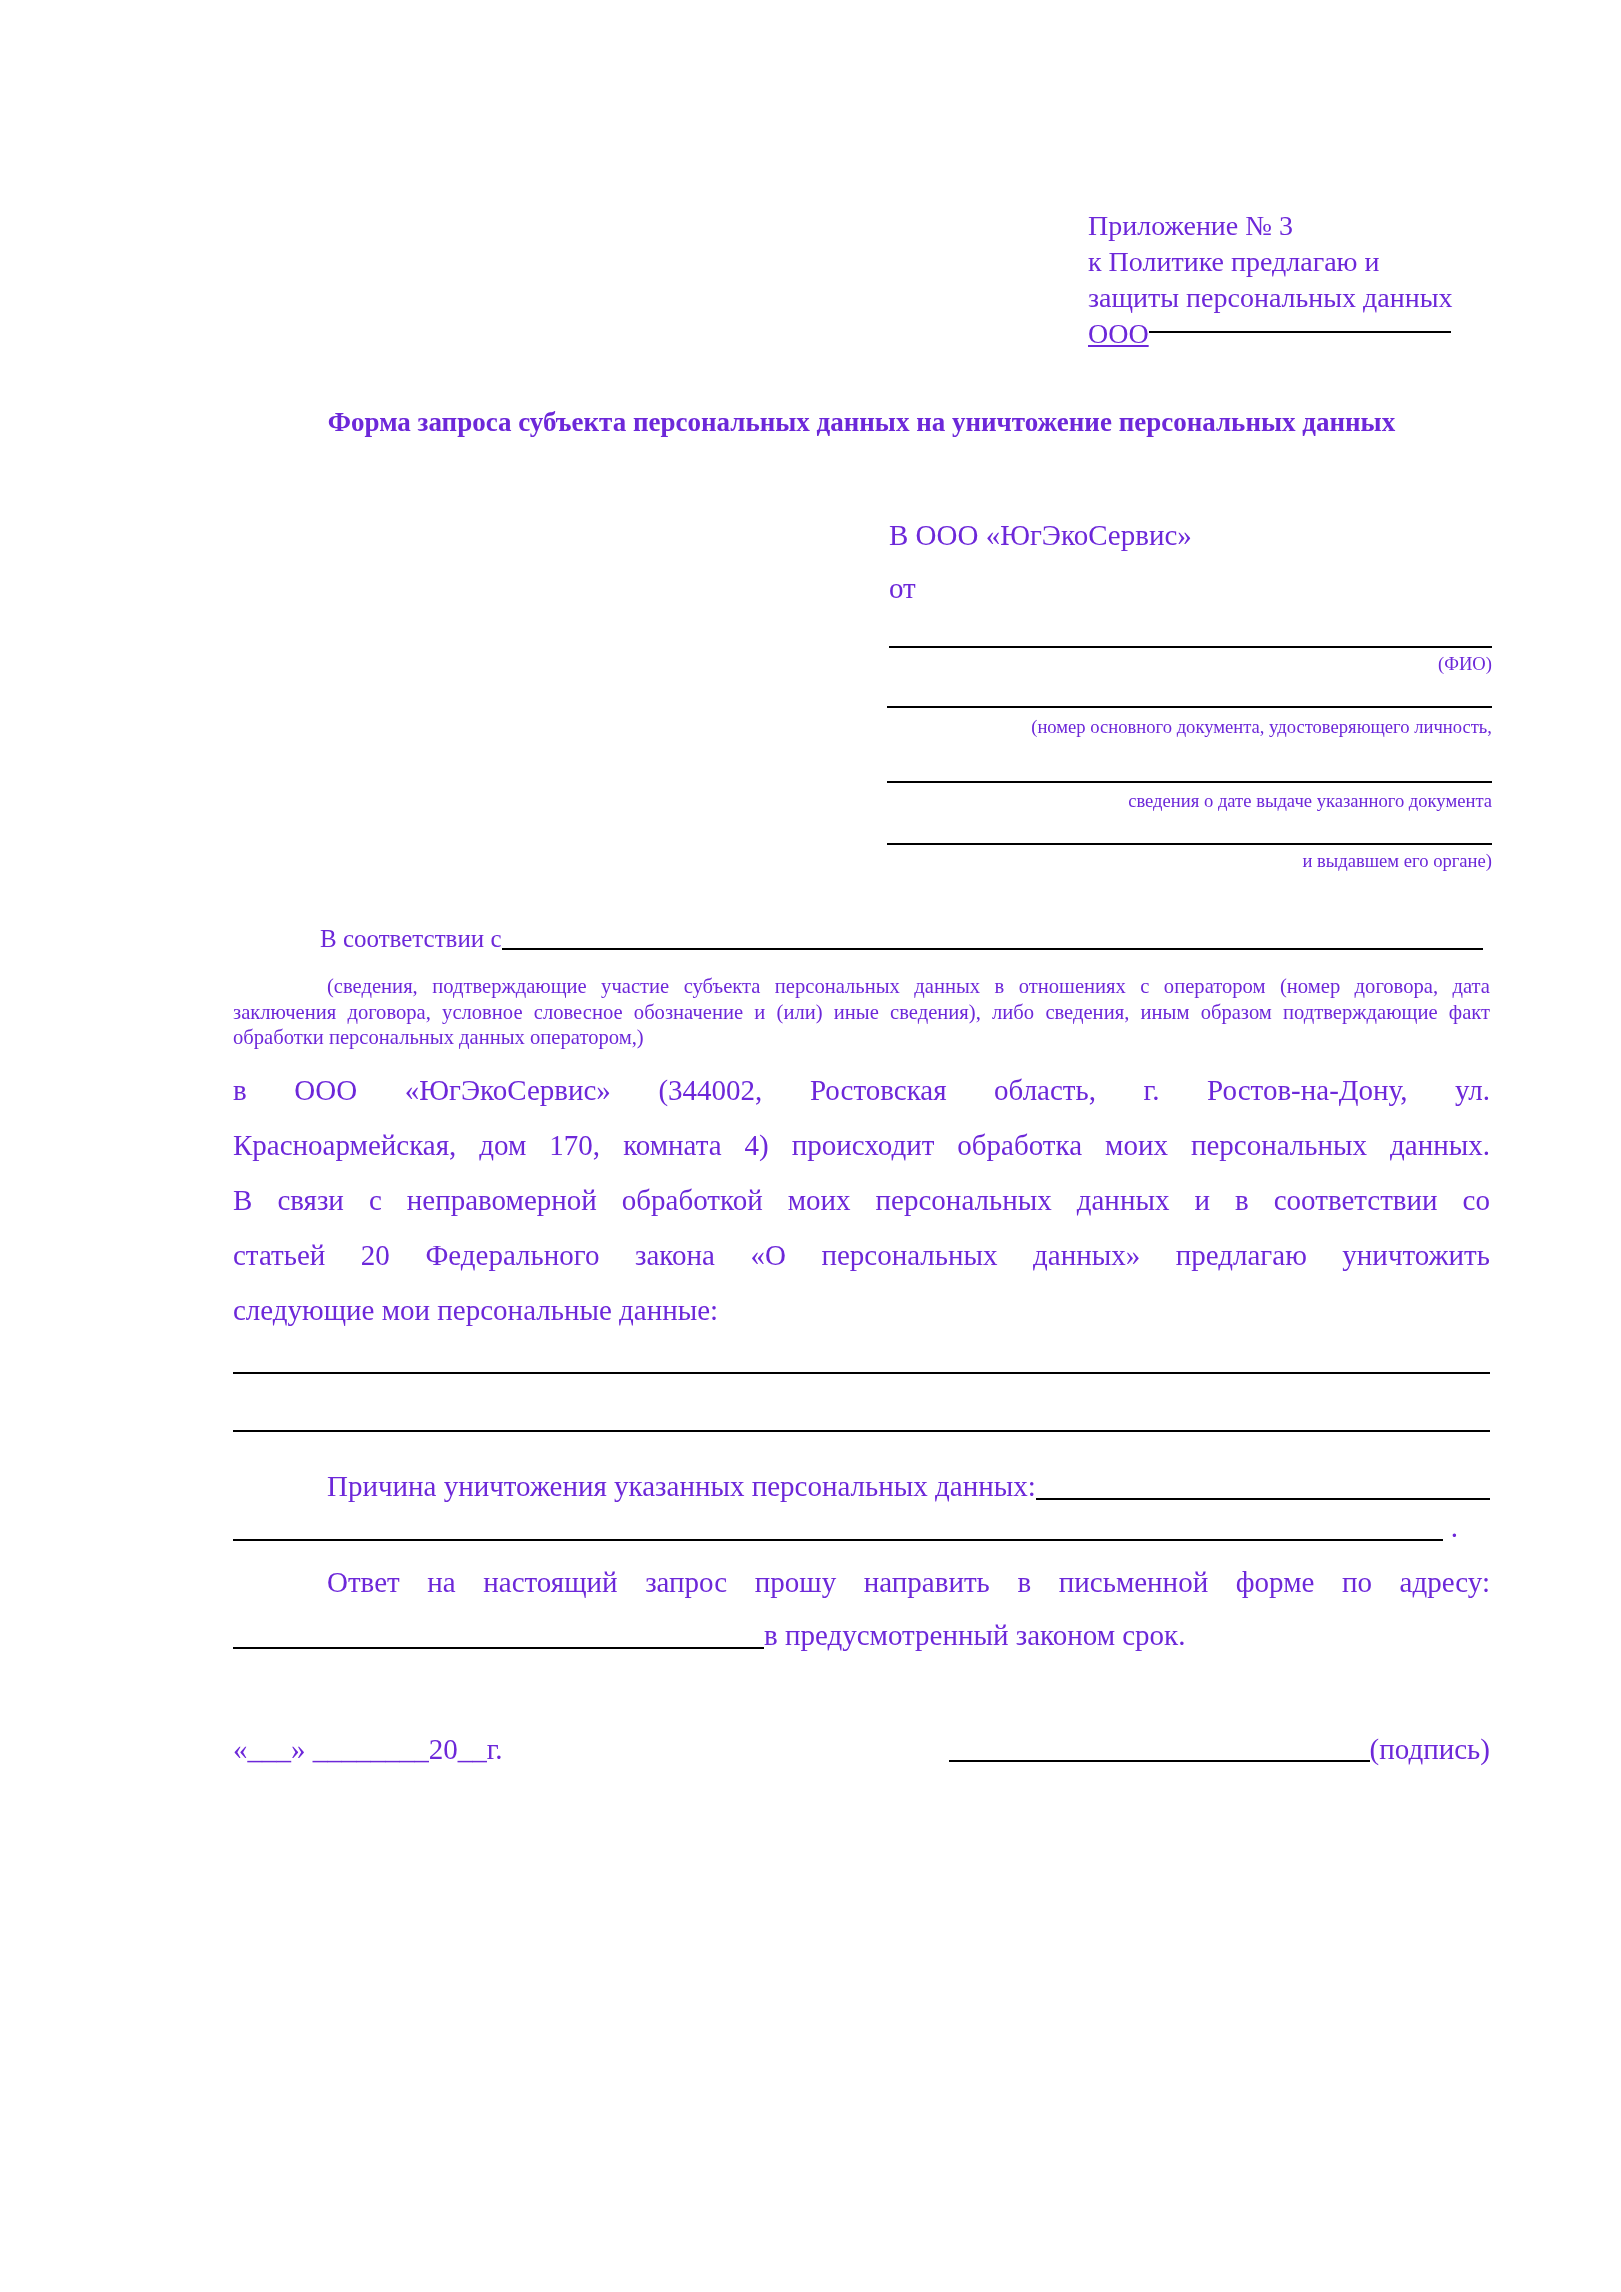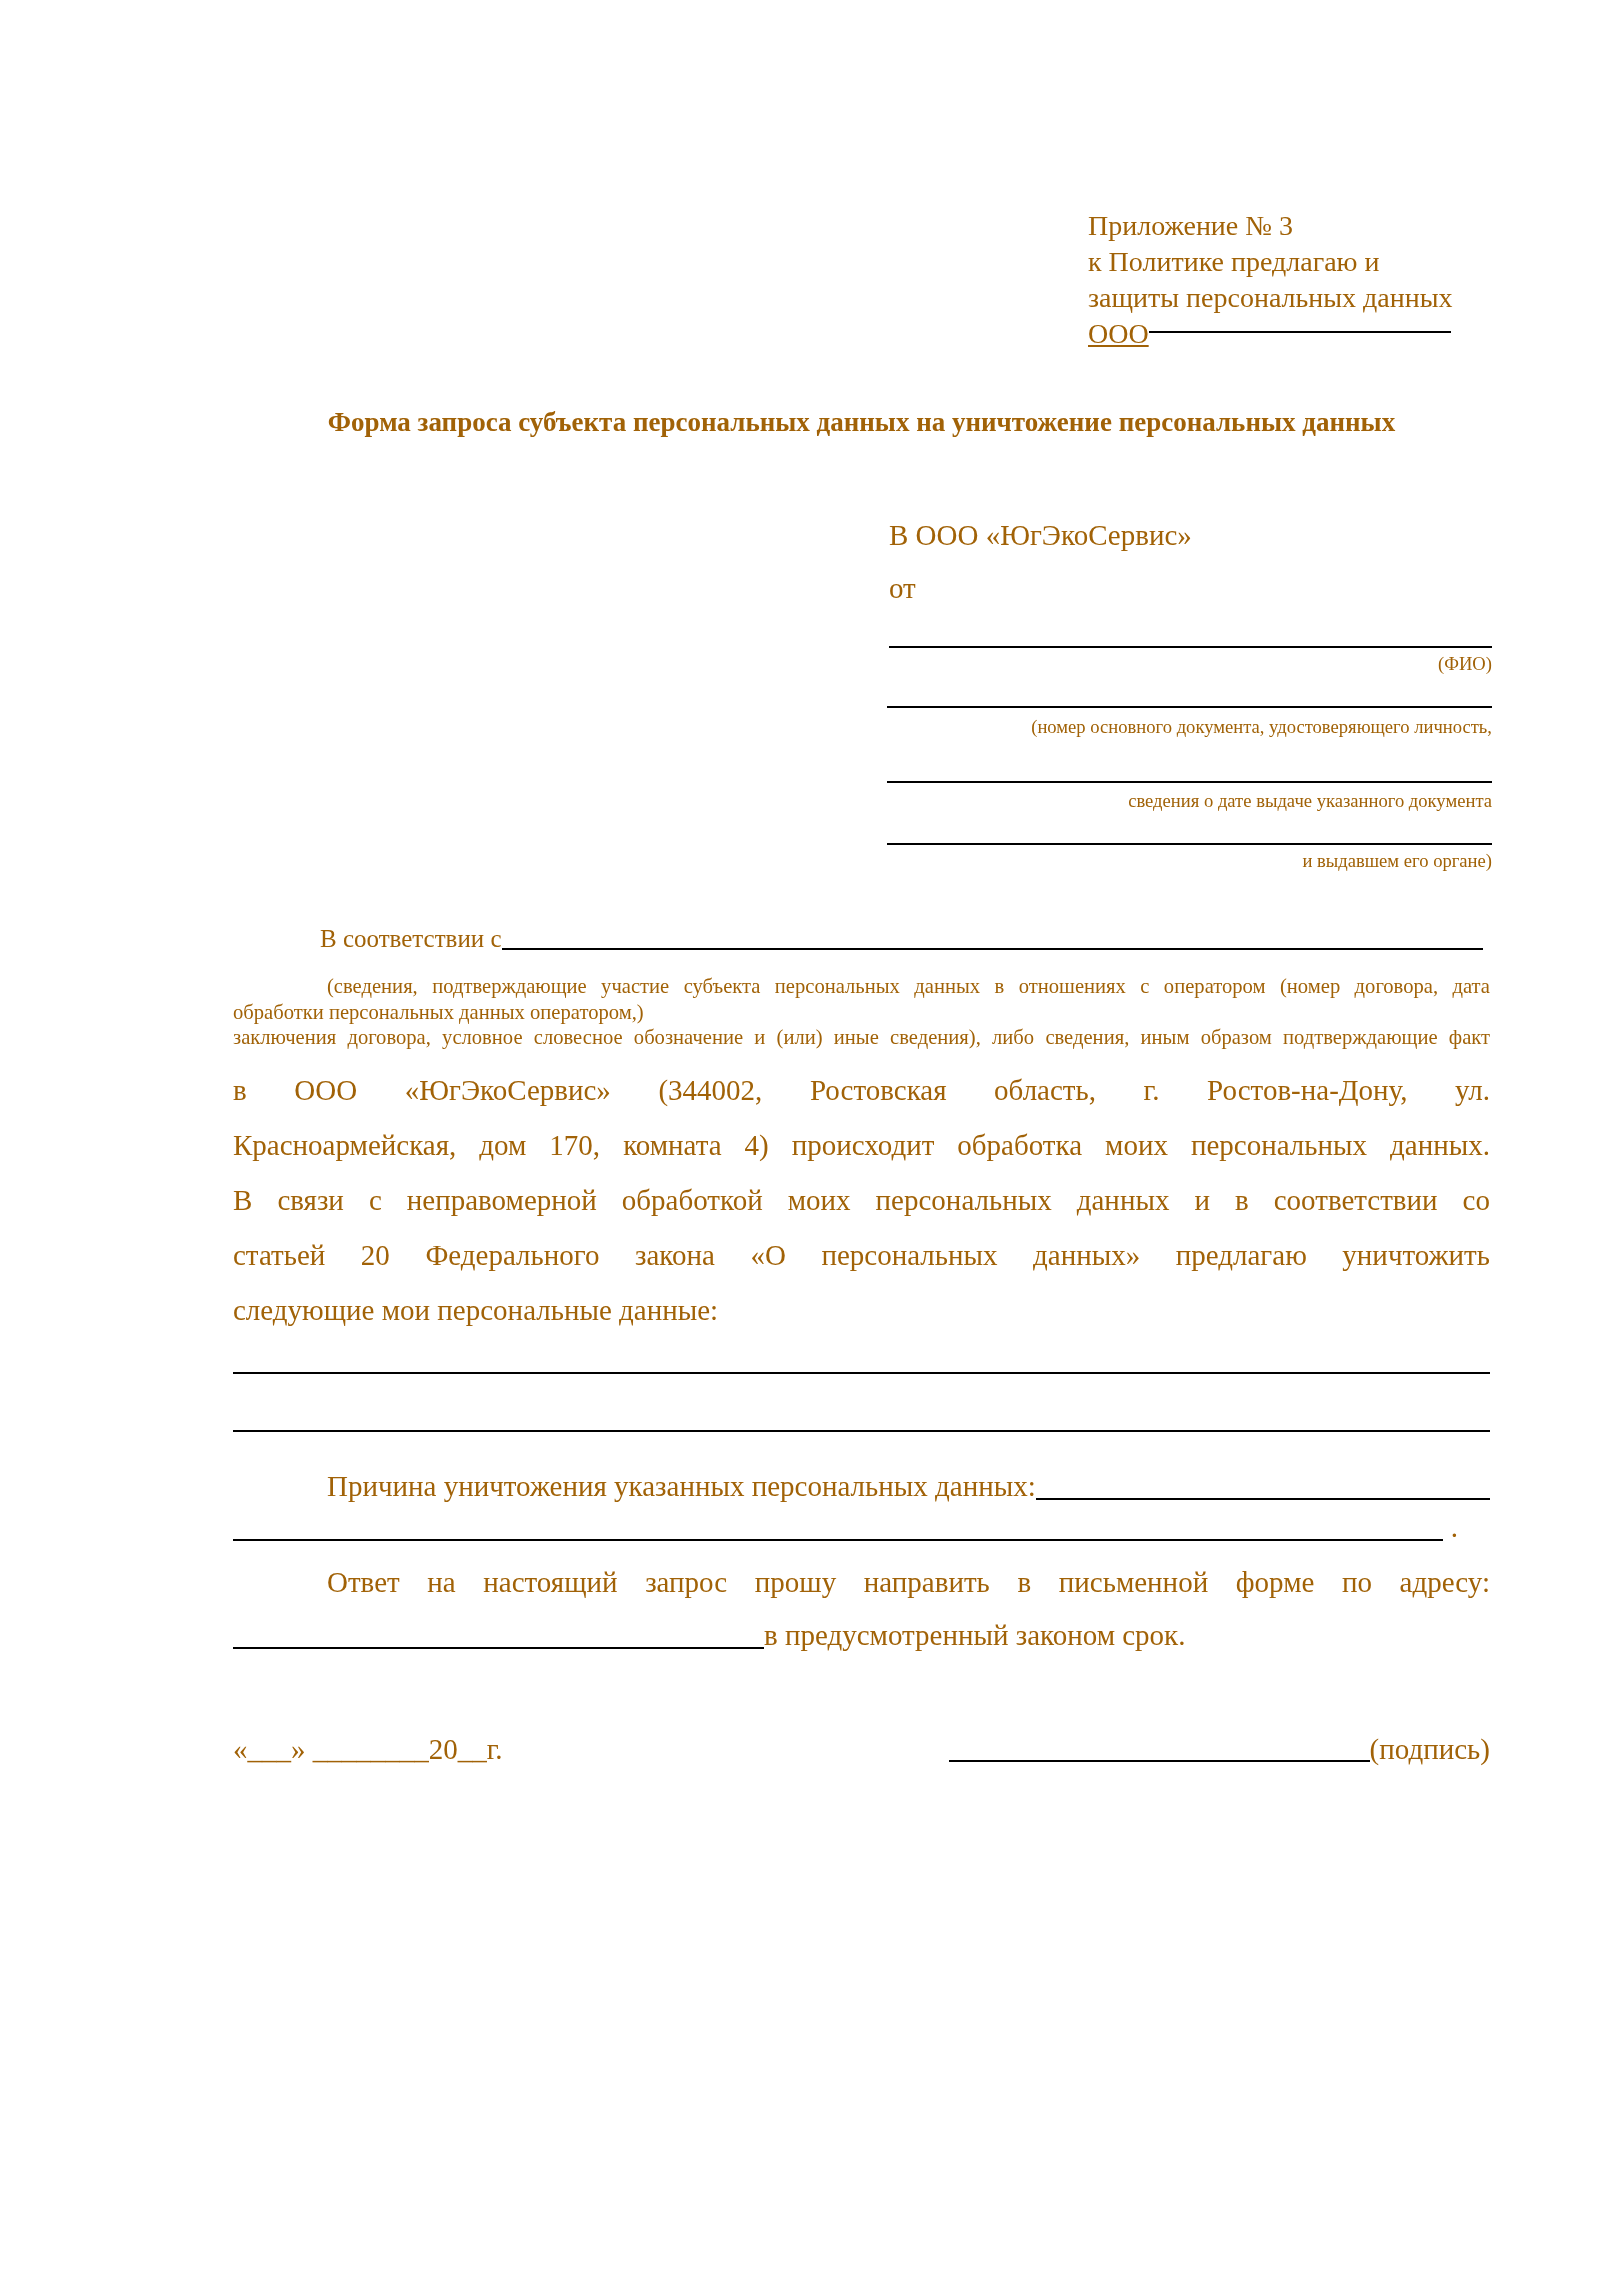--- a/index.html
+++ b/index.html
@@ -1,21 +1,21 @@
 <!DOCTYPE html>
 <html><head>
 <meta charset="utf-8">
 <style>
   html,body{margin:0;padding:0;background:#e8e8e8;}
   .page{
     position:relative;
     width:1621px;height:2293px;
     background:#ffffff;
     font-family:"Liberation Serif", serif;
-    color:#a16207;
+    color:#6d28d9;
     overflow:hidden;
   }
   
   .header-block{position:absolute;left:1088px;top:208px;font-size:28px;line-height:36px;white-space:nowrap;}
   .org-line{display:flex;align-items:center;text-decoration:underline;}
   .org-blank{display:inline-block;width:302px;border-bottom:2.9px solid #000;margin-bottom:3.9px;}
   
   .doc-title{position:absolute;left:233px;top:401px;width:1257px;text-align:center;font-weight:bold;font-size:27px;line-height:43px;}
   
   .to-line{position:absolute;left:889px;top:519px;font-size:29px;white-space:nowrap;}
@@ -97,22 +97,22 @@
   <div class="rule u-doc3"></div>
   <div class="line-caption cap-doc3">и выдавшем его органе)</div>
 
   <div class="accord-row">
     <span class="lead">В соответствии с</span>
     <span class="fill-line"></span>
   </div>
 
   <div class="accord-note">
     <div class="note-line first">(сведения, подтверждающие участие субъекта персональных данных в отношениях с оператором (номер договора, дата</div>
+    <div class="note-line">заключения договора, условное словесное обозначение и (или) иные сведения), либо сведения, иным образом подтверждающие факт</div>
     <div class="note-line last">обработки персональных данных оператором,)</div>
-    <div class="note-line">заключения договора, условное словесное обозначение и (или) иные сведения), либо сведения, иным образом подтверждающие факт</div>
   </div>
 
   <div class="main-par">
     <div class="par-line">в ООО «ЮгЭкоСервис» (344002, Ростовская область, г. Ростов-на-Дону, ул.</div>
     <div class="par-line">Красноармейская, дом 170, комната 4) происходит обработка моих персональных данных.</div>
     <div class="par-line">В связи с неправомерной обработкой моих персональных данных и в соответствии со</div>
     <div class="par-line">статьей 20 Федерального закона «О персональных данных» предлагаю уничтожить</div>
     <div class="par-line last">следующие мои персональные данные:</div>
   </div>
 

